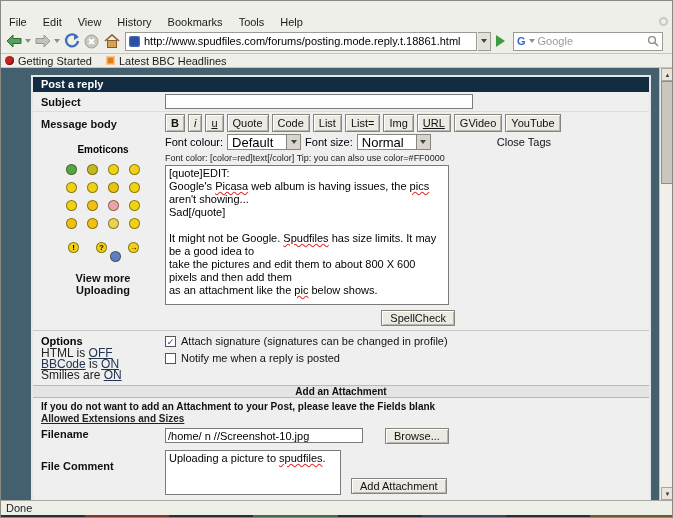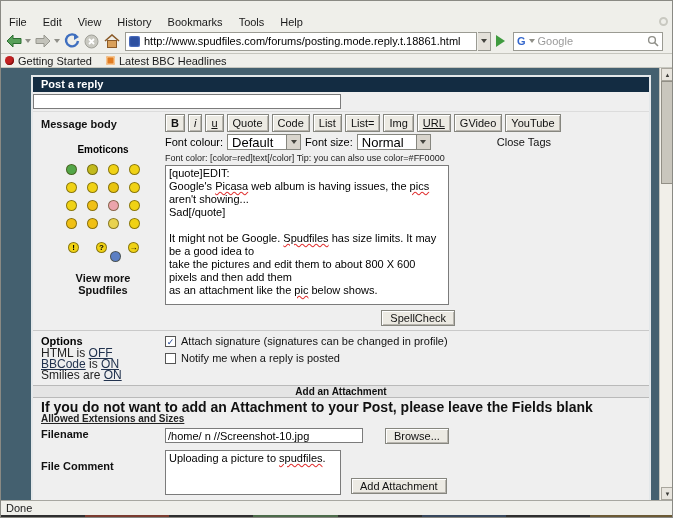--- a/index.html
+++ b/index.html
@@ -117,21 +117,21 @@
   .row-options { display:flex; border-top:1px solid #c9c9c9; padding:4px 0 4px 0; }
   .opt-lines { font-size:12px; color:#222; line-height:11px; }
   .opt-title { font-size:11px; font-weight:bold; line-height:13px; }
   .olink { text-decoration:underline; color:#21324e; }
   .cb-row { display:flex; align-items:center; gap:5px; font-size:11px; margin-bottom:5px; color:#111; }
   .cbox { width:11px; height:11px; background:#fff; border:1px solid #555; font-size:9px;
           line-height:10px; text-align:center; color:#1b3e8c; flex:none; }
 
   .band { border-top:1px solid #b9b9b9; border-bottom:1px solid #b9b9b9; background:#e4e4e4;
           text-align:center; font-size:10px; font-weight:bold; height:13px; line-height:12px; color:#111; }
-  .attach-intro { padding:3px 8px 0; font-size:14px; font-weight:bold; color:#111; line-height:12px; }
+  .attach-intro { padding:3px 8px 0; font-size:10px; font-weight:bold; color:#111; line-height:12px; }
   .attach-link { padding:0 8px 3px; font-size:10px; font-weight:bold; text-decoration:underline;
                  color:#222; line-height:12px; }
   .row-filename { display:flex; align-items:flex-start; height:20px; }
   .file-input { width:198px; height:15px; border:1px solid #7b7b7b; background:#fff; font-size:11px;
                 padding:0 2px; font-family:"Liberation Sans",sans-serif; }
   .browse-btn { margin-left:22px; }
   .row-comment { display:flex; padding:2px 0 5px 0; }
   .commentarea { width:176px; height:45px; background:#fff; border:1px solid #7b7b7b; font-size:11px;
                  line-height:12px; padding:1px 3px; color:#000; }
   .addatt { align-self:flex-end; margin-left:10px; margin-bottom:1px; }
@@ -235,36 +235,37 @@
       <span class="bm-ico2"></span>
       <span>Latest BBC Headlines</span>
     </span>
   </div>
 
   <div class="content">
     <div class="form">
       <div class="form-header">Post a reply</div>
 
       <div class="row-subject">
+        <span class="label-col lbl">Subject</span>
         <input class="subject-input" value="" style="">
       </div>
 
       <div class="row-message">
         <div class="label-col">
           <span class="lbl">Message body</span>
           <div class="emo-wrap">
             <div class="emo-title">Emoticons</div>
             <div class="emo-grid" id="emo-grid"><span class="emo" style="background: rgb(83, 166, 72);"></span><span class="emo" style="background: rgb(194, 186, 29);"></span><span class="emo" style="background: rgb(240, 210, 21);"></span><span class="emo" style="background: rgb(240, 210, 21);"></span><span class="emo" style="background: rgb(240, 210, 21);"></span><span class="emo" style="background: rgb(240, 210, 21);"></span><span class="emo" style="background: rgb(232, 196, 15);"></span><span class="emo" style="background: rgb(240, 210, 21);"></span><span class="emo" style="background: rgb(240, 210, 21);"></span><span class="emo" style="background: rgb(240, 192, 21);"></span><span class="emo" style="background: rgb(235, 164, 172);"></span><span class="emo" style="background: rgb(240, 210, 21);"></span><span class="emo" style="background: rgb(240, 192, 21);"></span><span class="emo" style="background: rgb(240, 192, 21);"></span><span class="emo" style="background: rgb(232, 210, 79);"></span><span class="emo" style="background: rgb(240, 210, 21);"></span></div>
             <div class="emo-extra" id="emo-extra">
                 <span class="emo e1" style="background: rgb(240, 210, 21);">!</span>
                 <span class="emo e2" style="background: rgb(240, 210, 21);">?</span>
                 <span class="emo e3" style="background: rgb(92, 127, 196);"></span>
                 <span class="emo e4" style="background: rgb(240, 210, 21);">→</span>
               </div>
-            <div class="viewmore">View more Spudfiles</div>
+            <div class="viewmore">View more Uploading</div>
           </div>
         </div>
         <div>
           <div class="btnrow" id="bbcode-btnrow">
               <button class="bb bb-b">B</button>
               <button class="bb bb-i">i</button>
               <button class="bb bb-u">u</button>
               <button class="bb">Quote</button>
               <button class="bb">Code</button>
               <button class="bb">List</button>

